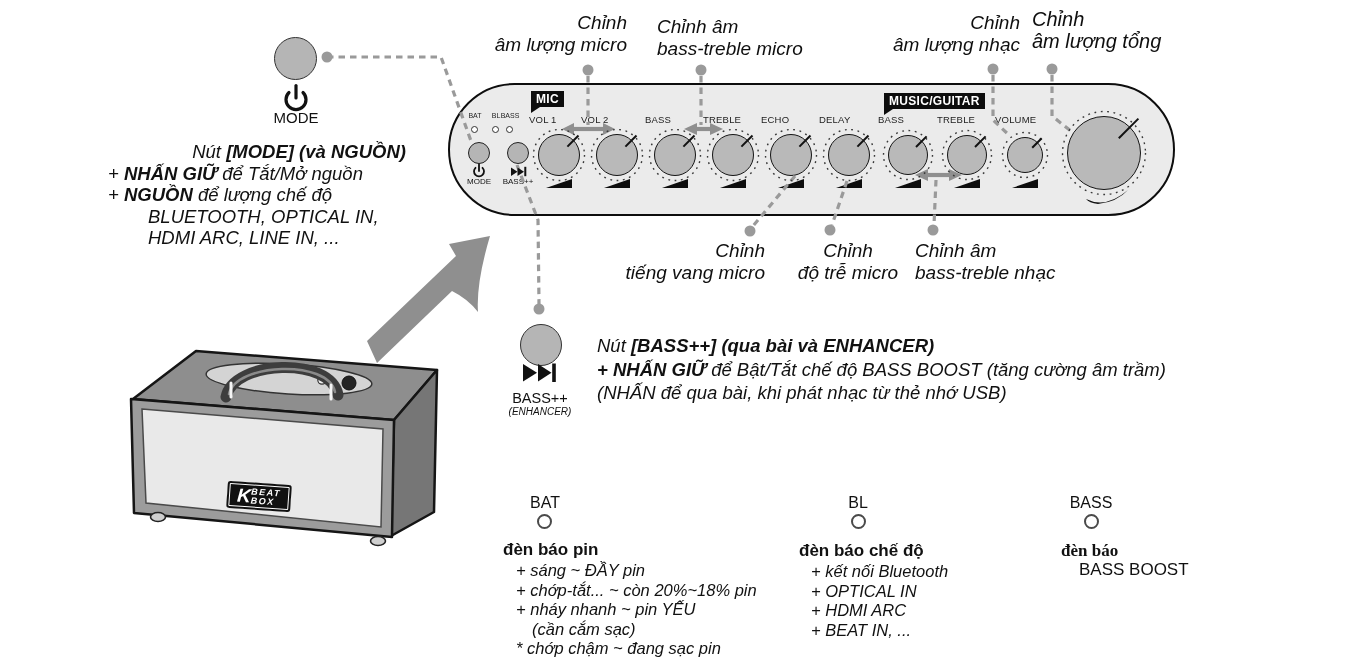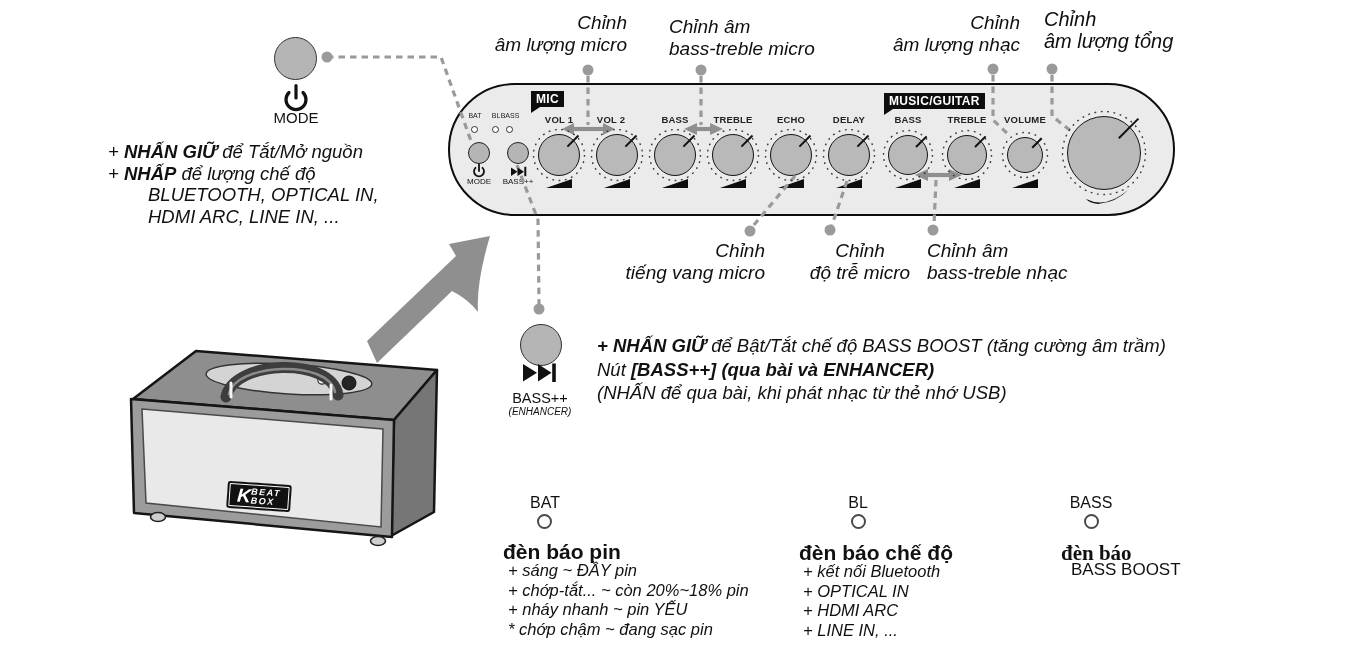--- a/index.html
+++ b/index.html
@@ -1,31 +1,31 @@
 <!DOCTYPE html>
 <html><head>
 <meta charset="utf-8">
 <style>
   html,body{margin:0;padding:0;background:#fff;}
   .stage{position:relative;width:1350px;height:668px;background:#fff;overflow:hidden;
          font-family:"Liberation Sans",sans-serif;color:#111;}
   .nowrap{white-space:nowrap;}
 
   
-  .callout{position:absolute;font-style:italic;font-size:19px;line-height:22px;color:#0f0f0f;white-space:nowrap;margin-left:12px;}
+  .callout{position:absolute;font-style:italic;font-size:19px;line-height:22px;color:#0f0f0f;white-space:nowrap;}
   .callout.big{font-size:20px;}
 
   
   .panel{position:absolute;left:448px;top:83px;width:727px;height:133px;background:#ebebeb;
          border:2.5px solid #0d0d0d;border-radius:67px;box-sizing:border-box;}
   .badge{position:absolute;background:#0d0d0d;color:#fff;font-weight:bold;font-size:12px;
          line-height:14px;padding:1px 5px;letter-spacing:0.3px;}
   .badge::after{content:'';position:absolute;left:0;bottom:-6px;width:0;height:0;
          border-left:9px solid #0d0d0d;border-bottom:6px solid transparent;}
-  .klabel{position:absolute;top:114px;width:60px;text-align:center;font-size:9.5px;color:#222;letter-spacing:0.2px;font-weight:bold;}
+  .klabel{position:absolute;top:114px;width:60px;text-align:left;font-size:9.5px;color:#222;letter-spacing:0.2px;}
   .knob{position:absolute;border-radius:50%;background:#b9b9b9;border:1.6px solid #151515;box-sizing:border-box;}
   .ramp{position:absolute;top:179px;width:26px;height:9px;background:#0d0d0d;
         clip-path:polygon(0 100%,100% 0,100% 100%);}
   .ledlab{position:absolute;top:112px;width:30px;text-align:center;font-size:7px;color:#222;}
   .led{position:absolute;top:126px;width:7px;height:7px;border:1.2px solid #333;border-radius:50%;
        background:#fff;box-sizing:border-box;}
   .pbtn{position:absolute;top:142px;width:22px;height:22px;border-radius:50%;background:#b5b5b5;
         border:1.5px solid #222;box-sizing:border-box;}
   .pbtnlab{position:absolute;top:177px;width:44px;text-align:center;font-size:8px;color:#111;}
 
@@ -39,22 +39,22 @@
   .note b{font-weight:bold;}
   .mode-note{left:108px;top:141px;width:298px;}
   .mode-note .title{text-align:right;}
   .mode-note .sub{padding-left:40px;}
   .bass-note{left:597px;top:334px;line-height:23.5px;}
 
   
   .leglab{position:absolute;font-size:16px;text-align:center;color:#111;}
   .ledbig{position:absolute;width:15px;height:15px;border:2px solid #4a4a4a;border-radius:50%;
           background:#fff;box-sizing:border-box;}
-  .legtitle{position:absolute;font-weight:bold;font-size:21px;white-space:nowrap;}
-  .legitems{position:absolute;font-style:italic;font-size:16.5px;line-height:19.5px;white-space:nowrap;}
+  .legtitle{position:absolute;font-weight:bold;font-size:17px;white-space:nowrap;}
+  .legitems{position:absolute;font-style:italic;font-size:16.5px;line-height:19.5px;white-space:nowrap;margin-left:8px;}
   .legitems .ind{padding-left:16px;}
   .legitems.upright{font-style:normal;font-size:17px;}
 
   
   .logo{position:absolute;left:227px;top:483px;width:64px;height:27px;background:#111;color:#fff;
         transform:rotate(4deg);border-radius:3px;display:flex;align-items:center;justify-content:center;
         box-shadow:inset 0 0 0 2px #111, inset 0 0 0 3px #fff;z-index:12;}
   .logo .k{font-size:19px;font-weight:bold;font-style:italic;line-height:19px;}
   .logo .stack{display:flex;flex-direction:column;font-size:9px;font-weight:bold;font-style:italic;
         line-height:8.5px;letter-spacing:1.5px;}
@@ -145,50 +145,52 @@
   <div class="ramp" style="left:1012px;"></div>
 
   <div class="bigbtn" style="left:274px;top:37px;"></div>
   <div class="bigbtnlab" style="left:266px;top:109px;width:60px;">MODE</div>
 
   <div class="bigbtn" style="left:520px;top:324px;width:42px;height:42px;"></div>
   <div class="bigbtnlab" style="left:505px;top:390px;width:70px;font-size:14.5px;">BASS++</div>
   <div class="bigbtnlab" style="left:493px;top:406px;width:94px;font-size:10px;font-style:italic;">(ENHANCER)</div>
 
   <div class="note mode-note">
+    <div class="title nowrap"><span>Nút </span><b>[MODE] (và NGUỒN)</b></div>
     <div class="nowrap"><span>+ </span><b>NHẤN GIỮ</b><span> để Tắt/Mở nguồn</span></div>
-    <div class="nowrap"><span>+ </span><b>NHẤP</b><span> để lượng chế độ</span></div>
+    <div class="nowrap"><span>+ </span><b>NGUỒN</b><span> để lượng chế độ</span></div>
     <div class="sub nowrap">BLUETOOTH, OPTICAL IN,</div>
     <div class="sub nowrap">HDMI ARC, LINE IN, ...</div>
   </div>
 
   <div class="note bass-note">
+    <div class="nowrap"><span>Nút </span><b>[BASS++] (qua bài và ENHANCER)</b></div>
     <div class="nowrap"><b>+ NHẤN GIỮ</b><span> để Bật/Tắt chế độ BASS BOOST (tăng cường âm trầm)</span></div>
-    <div class="nowrap"><span>Nút </span><b>[BASS++] (qua bài và ENHANCER)</b></div>
     <div class="nowrap">(NHẤN để qua bài, khi phát nhạc từ thẻ nhớ USB)</div>
   </div>
 
   <div class="leglab" style="left:525px;top:494px;width:40px;">BAT</div>
   <div class="ledbig" style="left:537px;top:514px;"></div>
   <div class="legtitle" style="left:503px;top:540px;">đèn báo pin</div>
   <div class="legitems" style="left:508px;top:561px;">
     <div>+ sáng ~ ĐẦY pin</div>
     <div>+ chớp-tắt... ~ còn 20%~18% pin</div>
     <div>+ nháy nhanh ~ pin YẾU</div>
+    <div class="ind">(cần cắm sạc)</div>
     <div>* chớp chậm ~ đang sạc pin</div>
   </div>
 
   <div class="leglab" style="left:838px;top:494px;width:40px;">BL</div>
   <div class="ledbig" style="left:851px;top:514px;"></div>
   <div class="legtitle" style="left:799px;top:541px;">đèn báo chế độ</div>
   <div class="legitems" style="left:803px;top:562px;">
     <div>+ kết nối Bluetooth</div>
     <div>+ OPTICAL IN</div>
     <div>+ HDMI ARC</div>
-    <div>+ LINE IN, ...</div>
+    <div>+ BEAT IN, ...</div>
   </div>
 
   <div class="leglab" style="left:1068px;top:494px;width:46px;">BASS</div>
   <div class="ledbig" style="left:1084px;top:514px;"></div>
   <div class="legtitle" style="left:1061px;top:541px;font-family:Liberation Serif, serif;">đèn báo</div>
   <div class="legitems upright" style="left:1071px;top:560px;">
     <div>BASS BOOST</div>
   </div>
 
   <div class="logo">

